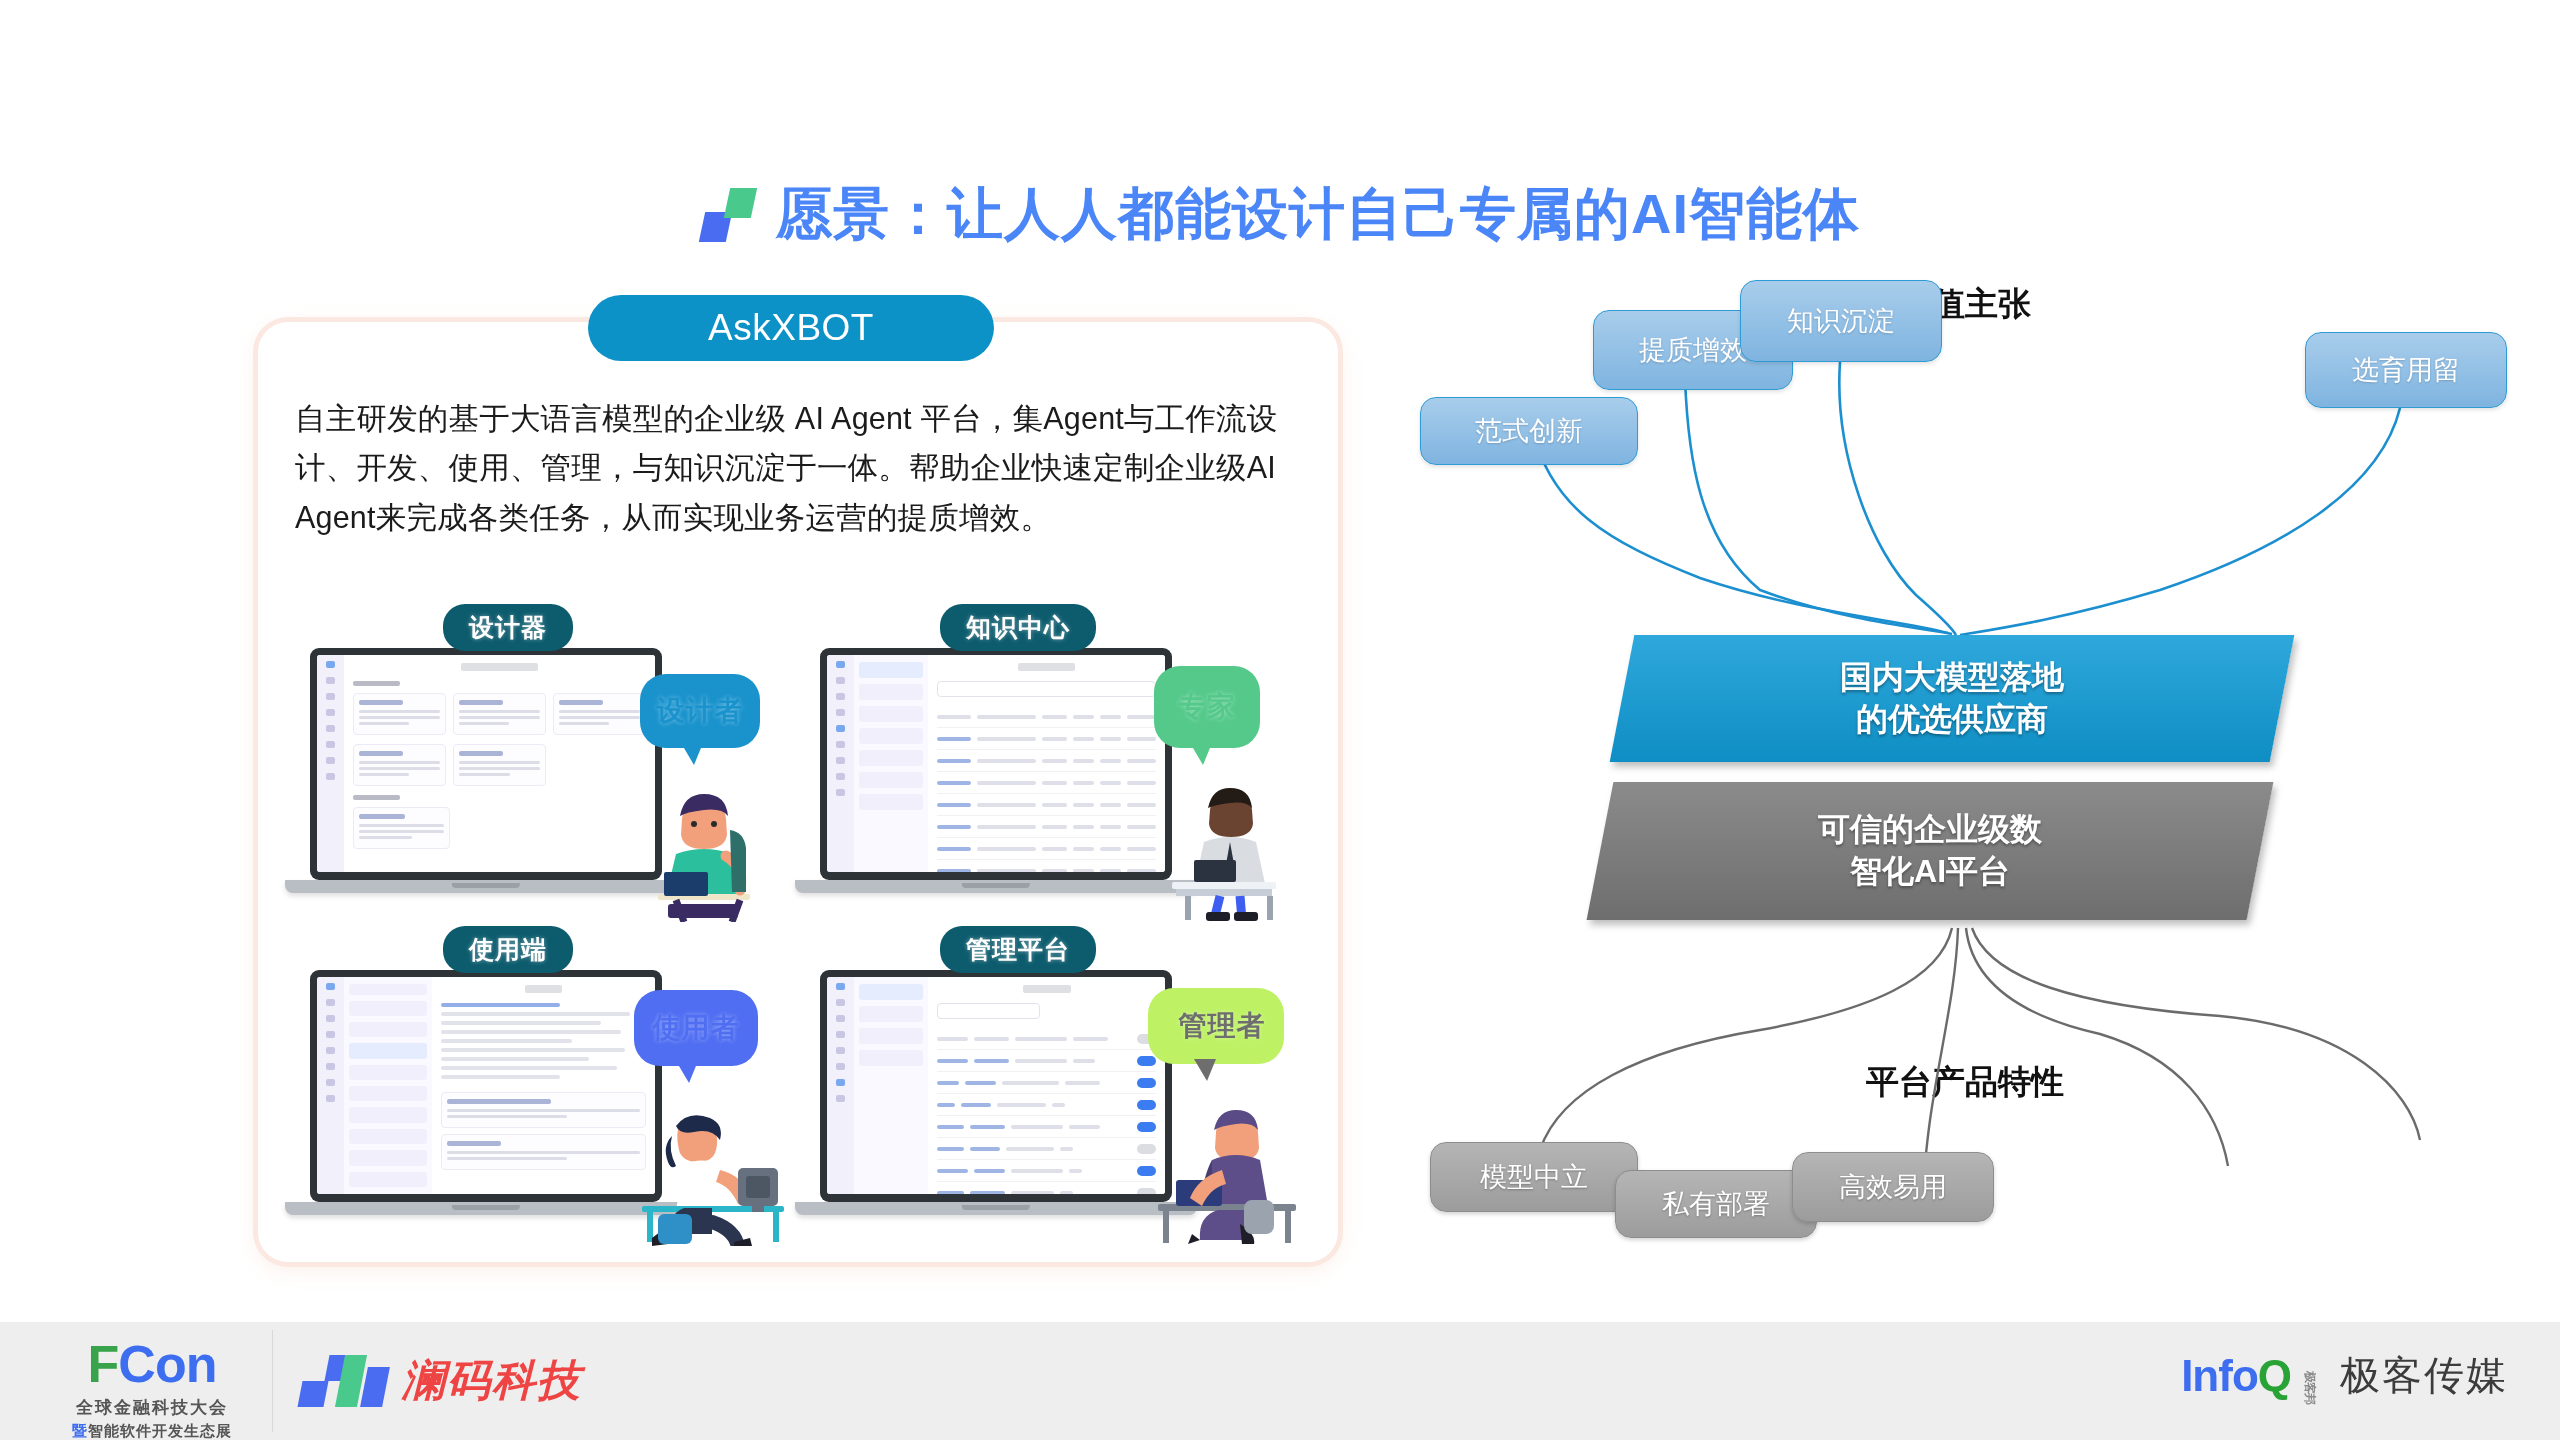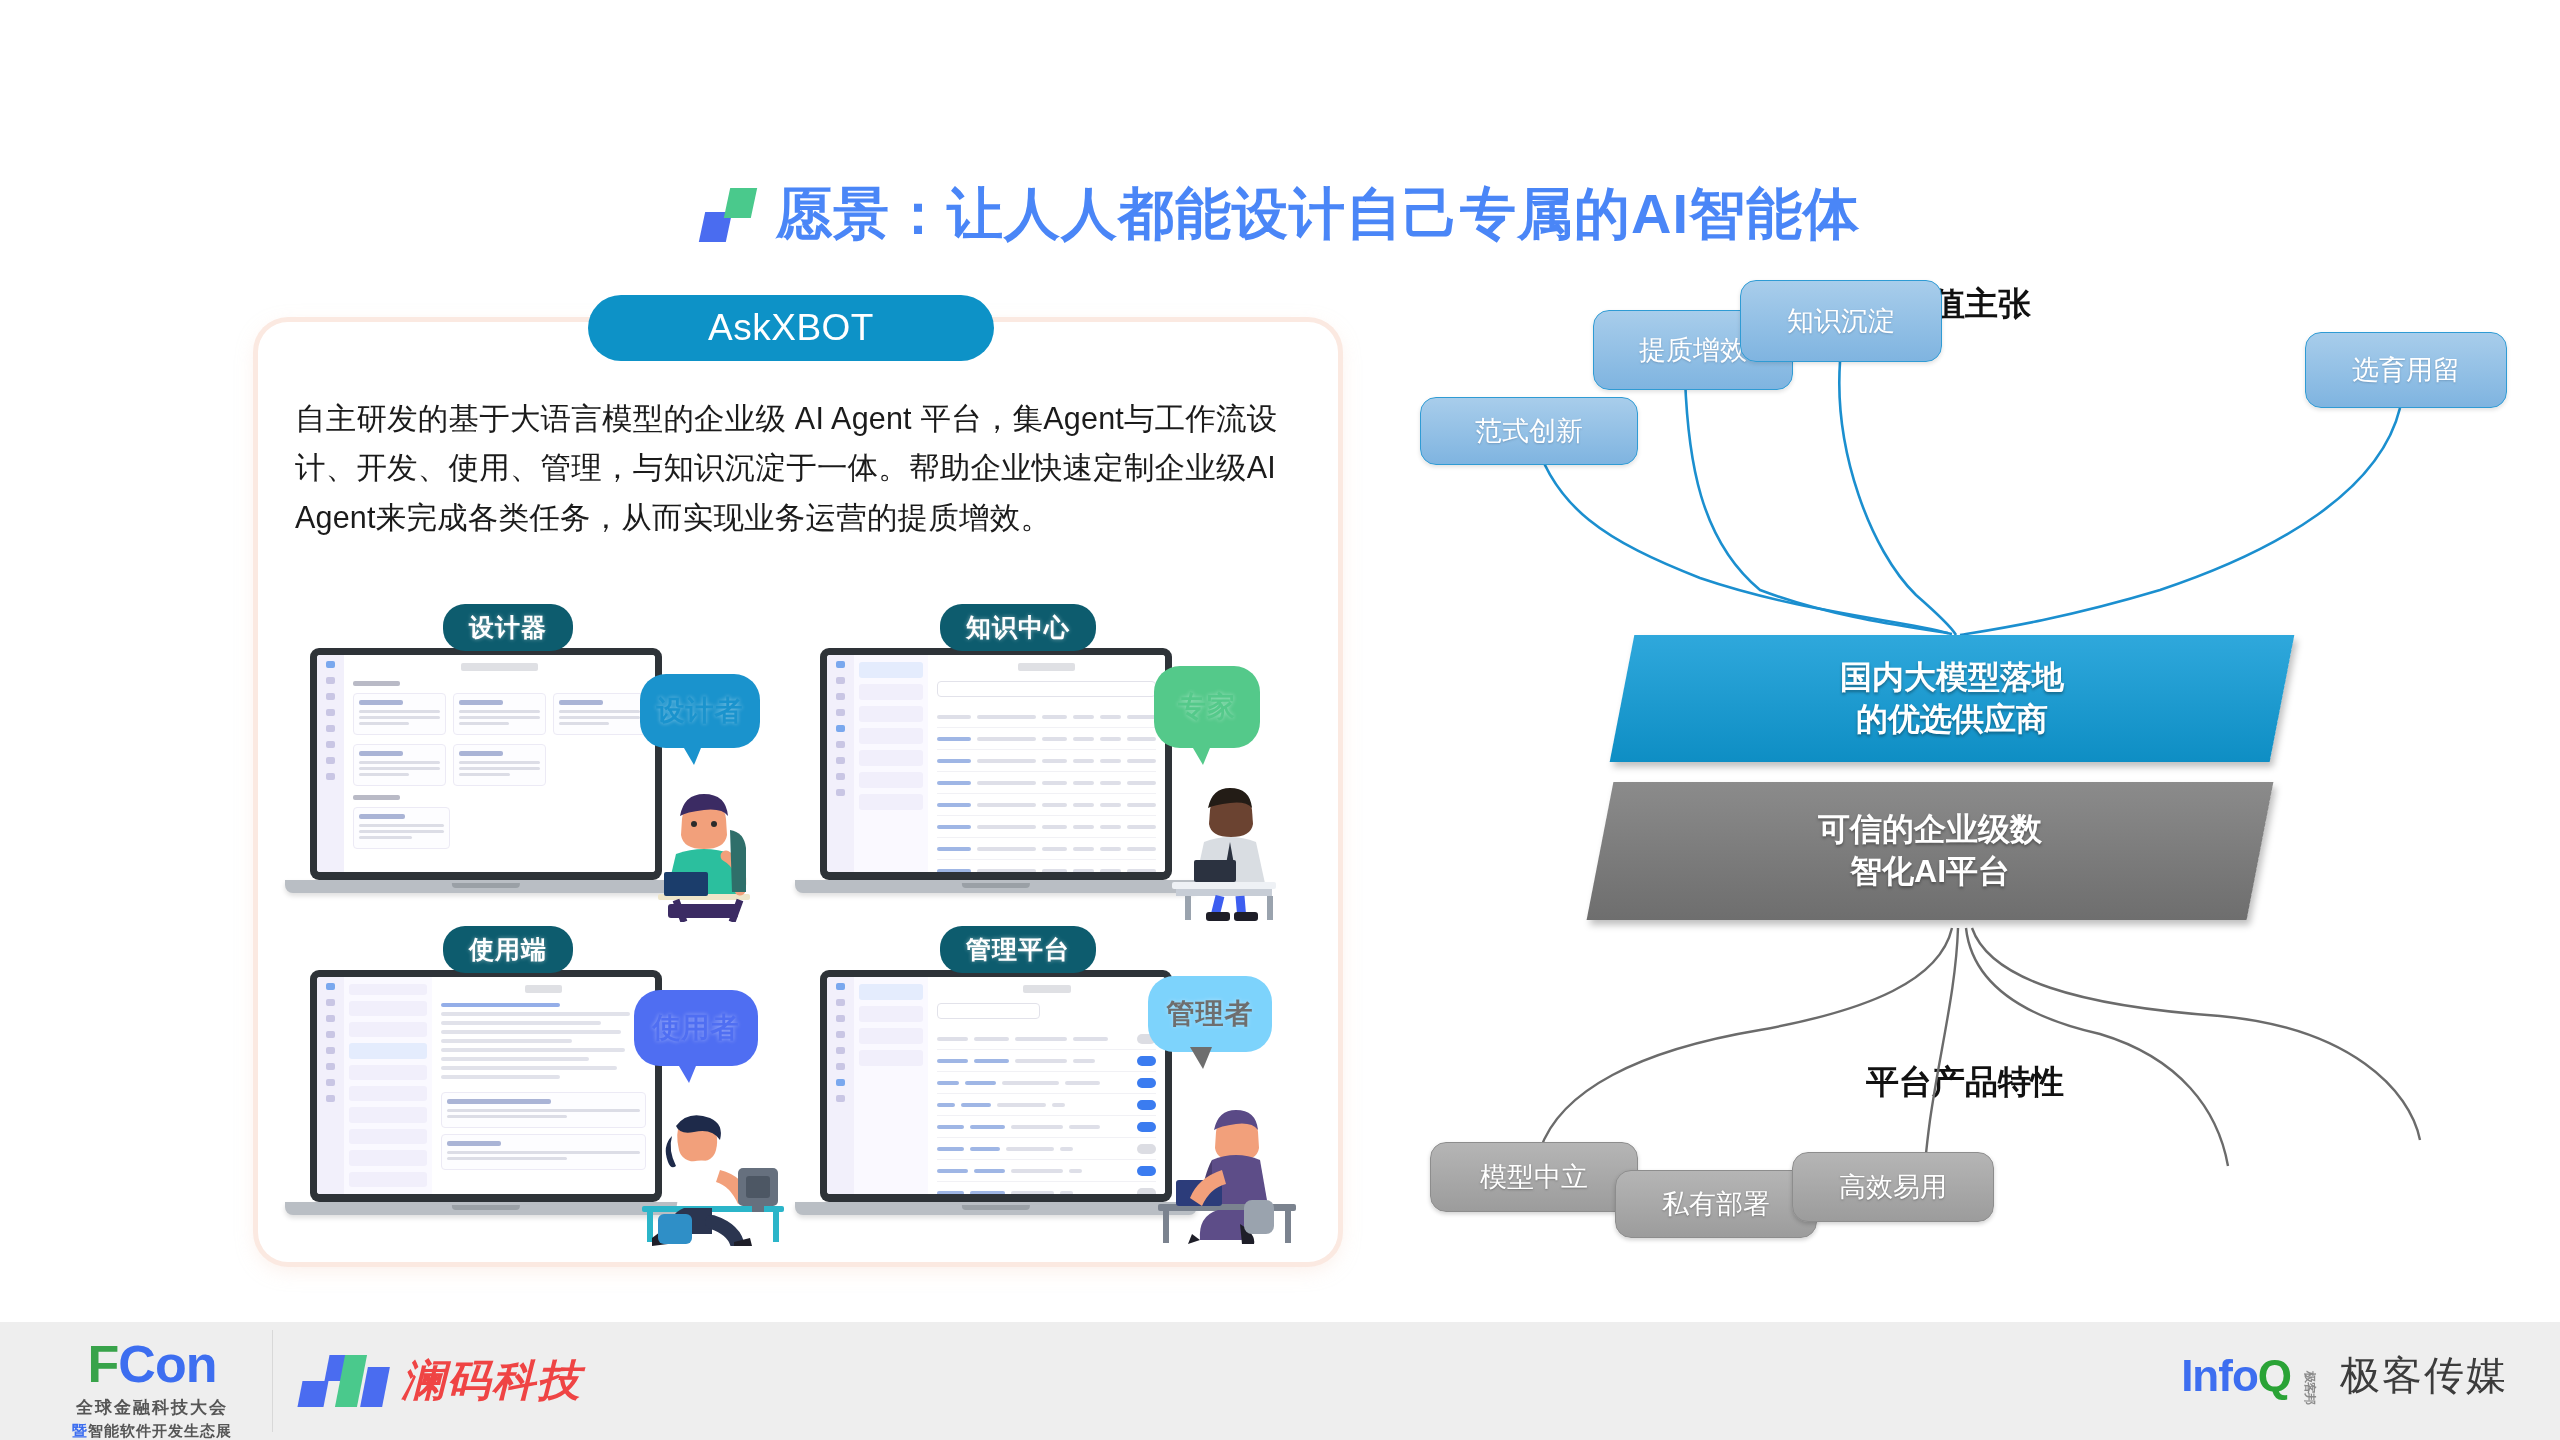--- a/index.html
+++ b/index.html
@@ -530,21 +530,21 @@
               <span class="tog off" style="margin-left:auto"></span>
             </div>
 
         </div>
       </div>
     </div>
     <div class="lap-base" style="top:232px;">
         <div class="lap-notch"></div>
       </div>
   </div>
-  <div class="bubble" style="left:340px;top:50px;width:124px;height:76px;background:#7dd3fc;color:#6e6e6e;font-size:28px;">管理者</div>
+  <div class="bubble" style="left:340px;top:62px;width:124px;height:76px;background:#bef264;color:#6e6e6e;font-size:28px;padding-left:12px;">管理者</div>
   <div class="person" style="left:336px;top:178px;width:158px;height:142px;">
     <svg viewBox="0 0 158 142" width="158" height="142">
       <path d="M92 10 q20 0 22 18 l1 16 q-2 13 -22 13 q-20 0 -22 -13 l1 -16 q2 -18 20 -18z" fill="#f2a07b"></path>
       <path d="M70 26 q4 -20 22 -20 q20 0 22 20 q-6 -8 -22 -6 q-16 2 -22 6z" fill="#5a4a86"></path>
       <path d="M68 56 q24 -10 48 0 l8 46 l-64 0z" fill="#5d4d88"></path>
       <path d="M68 56 q-8 14 -12 44 l12 2z" fill="#4a3d70"></path>
       <rect x="14" y="100" width="138" height="7" rx="2" fill="#7b838f"></rect>
       <path d="M22 107 l0 32 M144 107 l0 32" stroke="#7b838f" stroke-width="6"></path>
       <rect x="32" y="76" width="46" height="26" rx="3" fill="#2c3c7a"></rect>
       <path d="M78 66 q-24 8 -32 28 l12 8 q8 -18 24 -22z" fill="#f2a07b"></path>

